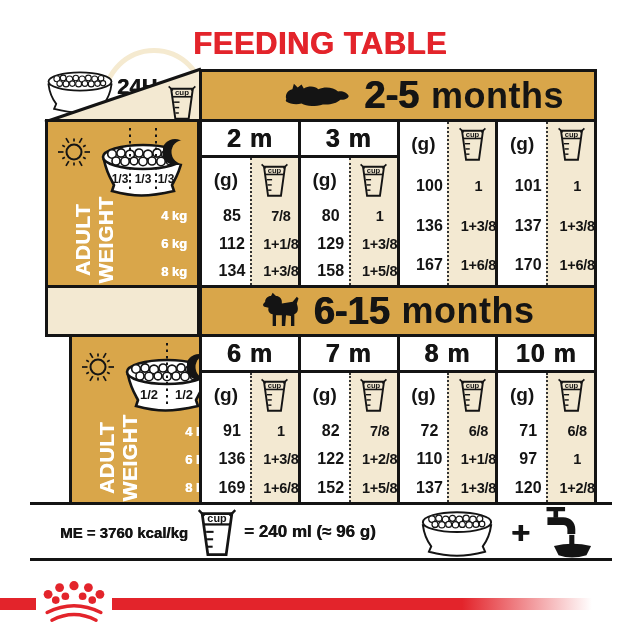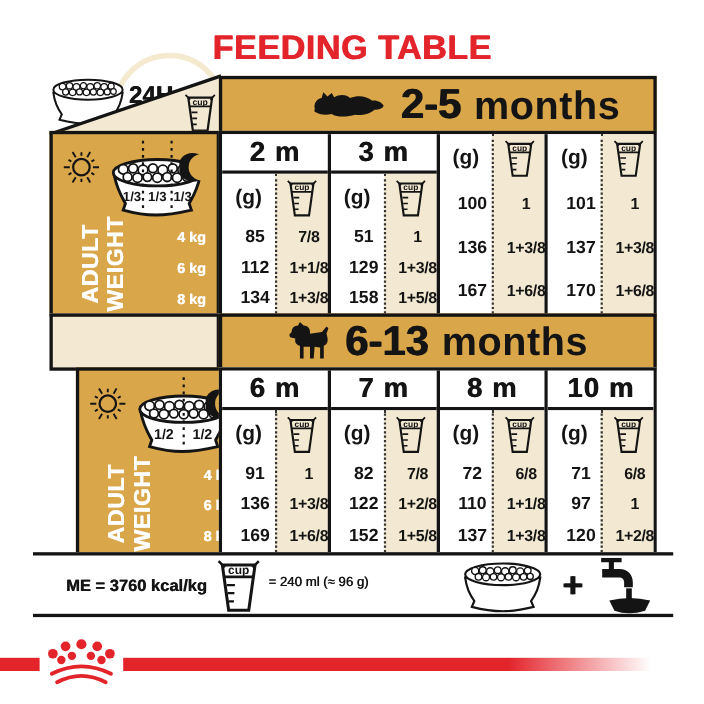--- a/index.html
+++ b/index.html
@@ -64,21 +64,21 @@
   .unit{height:44px;flex:0 0 44px;display:flex;align-items:center;justify-content:center;
     font-size:19px;font-weight:800;}
   .val{flex:1;display:flex;align-items:center;justify-content:center;
     font-size:16px;font-weight:700;margin-left:12px;}
   .ccell .val{font-size:14.5px;letter-spacing:-.3px;}
   .cup-s{width:29px;height:35px;}
   
   .footer{left:30px;top:502px;width:582px;height:59px;background:#fff;
     border-top:3px solid var(--line);border-bottom:3px solid var(--line);box-sizing:border-box;}
   .me{left:30px;top:19px;font-size:15px;font-weight:700;text-shadow:.4px 0 0 #141414;}
-  .equiv{left:214px;top:17px;font-size:12px;font-weight:400;text-shadow:.4px 0 0 #141414;}
+  .equiv{left:214px;top:17px;font-size:17px;font-weight:700;text-shadow:.4px 0 0 #141414;}
   .fcup{left:166px;top:4px;width:42px;height:48px;}
   .fbowl{left:380px;top:5px;width:94px;height:47px;}
   .plus{left:481px;top:9px;font-size:32px;font-weight:800;text-shadow:1px 0 0 #141414;}
   .ftap{left:508px;top:2px;width:56px;height:52px;}
   
   .bar-left{left:0;top:598px;width:36px;height:12px;background:var(--red);}
   .bar-right{left:112px;top:598px;width:500px;height:12px;
     background:linear-gradient(90deg,var(--red) 0%,var(--red) 70%,rgba(227,36,43,0) 96%);}
   .crown{left:38px;top:578px;width:72px;height:48px;}
 </style>
@@ -214,21 +214,21 @@
             <div class="val">1+1/8</div>
             <div class="val">1+3/8</div>
           </div>
         </div>
       </div>
       <div class="tcol">
         <div class="mh">3 m</div>
         <div class="tbody">
           <div class="gcell">
             <div class="unit">(g)</div>
-            <div class="val">51</div>
+            <div class="val">80</div>
             <div class="val">129</div>
             <div class="val">158</div>
           </div>
           <div class="ccell">
             <div class="unit">
               <svg class="cup-s" viewBox="0 0 36 42">
                 <use href="#cup-sym"></use>
               </svg>
             </div>
             <div class="val">1</div>
@@ -277,21 +277,21 @@
           </div>
         </div>
       </div>
     </div>
 
   <div class="abs spacer"></div>
   <div class="abs banner banner2">
     <svg style="width:40px;height:40px" viewBox="0 0 48 46">
       <path d="M5,12 C5,8 8,5 12,5 L14,1 L18,5 C22,5 25,8 25,12 L25,14 L38,12 L43,6 L45,8 L43,14 L44,18 C45,23 43,26 40,27 L40,41 L36,41 L36,29 L30,28 L29,41 L25,41 L25,28 L18,28 L18,41 L14,41 L14,27 C10,26 8,23 9,19 L4,18 C2,17 2,14 4,13 Z" fill="#141414"></path>
     </svg>
-    <span class="b-num">6-13</span>
+    <span class="b-num">6-15</span>
     <span class="b-word">months</span>
   </div>
 
   <div class="abs panel panel2">
     <svg class="abs sun" viewBox="0 0 44 44">
       <circle cx="22" cy="22" r="7.5" fill="none" stroke="#141414" stroke-width="2"></circle>
       <g stroke="#141414" stroke-width="1.7">
         <line x1="32.5" y1="22" x2="38" y2="22"></line>
           <line x1="31.1" y1="16.8" x2="33.7" y2="15.3"></line>
         <line x1="27.3" y1="12.9" x2="30" y2="8.1"></line>

